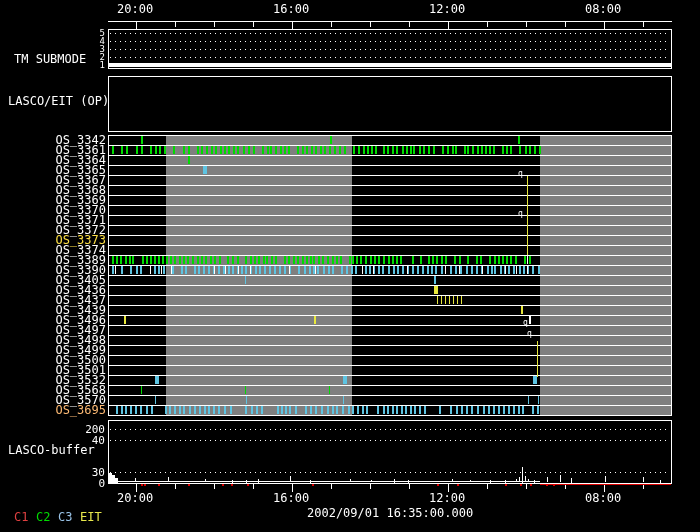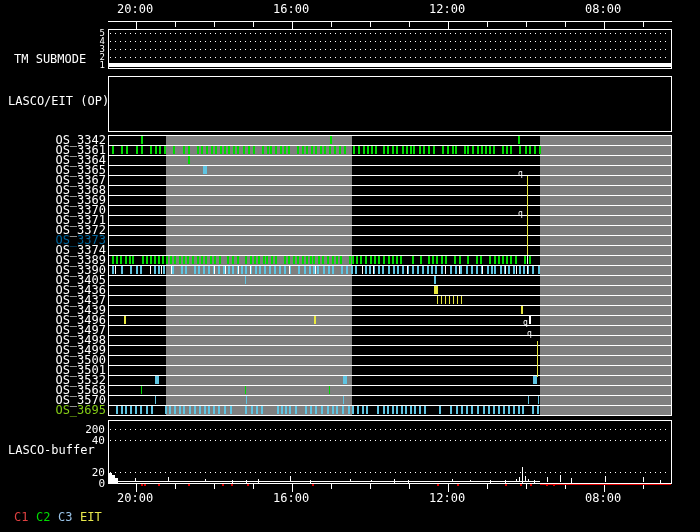--- a/index.html
+++ b/index.html
@@ -17,20 +17,21 @@
 
   <div class="abs" id="top-axis-line" style="left: 108px; top: 21px; width: 564px; height: 1px; background: rgb(255, 255, 255);"></div>
   <div class="box" id="tm-box" style="left: 108px; top: 29px; width: 564px; height: 40px;"></div>
   <div class="box" id="eit-box" style="left: 108px; top: 76px; width: 564px; height: 56px;"></div>
   <div class="box" id="main-box" style="left: 108px; top: 135px; width: 564px; height: 281px;"></div>
   <div class="box" id="buffer-box" style="left: 108px; top: 420px; width: 564px; height: 64px;"></div>
 
   <div class="lbl" style="left:14px;top:53px;">TM SUBMODE</div>
   <div class="lbl" style="left:8px;top:95px;">LASCO/EIT (OP)</div>
   <div class="lbl" style="left:8px;top:444px;">LASCO-buffer</div>
+  <div class="lbl" style="left:307px;top:507px;">2002/09/01 16:35:00.000</div>
 
   <div class="abs" id="dyn">
       <div style="position: absolute; left: 136px; top: 22px; width: 1px; height: 8px; background: rgb(255, 255, 255);"></div>
       <div style="position: absolute; left: 136px; top: 484px; width: 1px; height: 8px; background: rgb(255, 255, 255);"></div>
       <div style="position: absolute; left: 175px; top: 22px; width: 1px; height: 5px; background: rgb(255, 255, 255);"></div>
       <div style="position: absolute; left: 175px; top: 484px; width: 1px; height: 5px; background: rgb(255, 255, 255);"></div>
       <div style="position: absolute; left: 214px; top: 22px; width: 1px; height: 5px; background: rgb(255, 255, 255);"></div>
       <div style="position: absolute; left: 214px; top: 484px; width: 1px; height: 5px; background: rgb(255, 255, 255);"></div>
       <div style="position: absolute; left: 253px; top: 22px; width: 1px; height: 5px; background: rgb(255, 255, 255);"></div>
       <div style="position: absolute; left: 253px; top: 484px; width: 1px; height: 5px; background: rgb(255, 255, 255);"></div>
@@ -190,21 +191,21 @@
       <div style="position: absolute; left: 46px; top: 155px; color: rgb(255, 255, 255); font-size: 12px; line-height: 10px; white-space: pre; text-align: right; width: 60px;">OS_3364</div>
       <div style="position: absolute; left: 188px; top: 156px; width: 2px; height: 8px; background: rgb(0, 220, 0);"></div>
       <div style="position: absolute; left: 46px; top: 165px; color: rgb(255, 255, 255); font-size: 12px; line-height: 10px; white-space: pre; text-align: right; width: 60px;">OS_3365</div>
       <div style="position: absolute; left: 203px; top: 166px; width: 4px; height: 8px; background: rgb(94, 196, 226);"></div>
       <div style="position: absolute; left: 46px; top: 175px; color: rgb(255, 255, 255); font-size: 12px; line-height: 10px; white-space: pre; text-align: right; width: 60px;">OS_3367</div>
       <div style="position: absolute; left: 46px; top: 185px; color: rgb(255, 255, 255); font-size: 12px; line-height: 10px; white-space: pre; text-align: right; width: 60px;">OS_3368</div>
       <div style="position: absolute; left: 46px; top: 195px; color: rgb(255, 255, 255); font-size: 12px; line-height: 10px; white-space: pre; text-align: right; width: 60px;">OS_3369</div>
       <div style="position: absolute; left: 46px; top: 205px; color: rgb(255, 255, 255); font-size: 12px; line-height: 10px; white-space: pre; text-align: right; width: 60px;">OS_3370</div>
       <div style="position: absolute; left: 46px; top: 215px; color: rgb(255, 255, 255); font-size: 12px; line-height: 10px; white-space: pre; text-align: right; width: 60px;">OS_3371</div>
       <div style="position: absolute; left: 46px; top: 225px; color: rgb(255, 255, 255); font-size: 12px; line-height: 10px; white-space: pre; text-align: right; width: 60px;">OS_3372</div>
-      <div style="position: absolute; left: 46px; top: 235px; color: #0369a1; font-size: 12px; line-height: 10px; white-space: pre; text-align: right; width: 60px;">OS_3373</div>
+      <div style="position: absolute; left: 46px; top: 235px; color: #fde047; font-size: 12px; line-height: 10px; white-space: pre; text-align: right; width: 60px;">OS_3373</div>
       <div style="position: absolute; left: 46px; top: 245px; color: rgb(255, 255, 255); font-size: 12px; line-height: 10px; white-space: pre; text-align: right; width: 60px;">OS_3374</div>
       <div style="position: absolute; left: 46px; top: 255px; color: rgb(255, 255, 255); font-size: 12px; line-height: 10px; white-space: pre; text-align: right; width: 60px;">OS_3389</div>
       <div style="position: absolute; left: 433px; top: 256px; width: 1px; height: 8px; background: rgb(255, 255, 255);"></div>
       <div style="position: absolute; left: 527px; top: 256px; width: 1px; height: 8px; background: rgb(255, 255, 255);"></div>
       <div style="position: absolute; left: 112px; top: 256px; width: 2px; height: 8px; background: rgb(0, 220, 0);"></div>
       <div style="position: absolute; left: 116px; top: 256px; width: 2px; height: 8px; background: rgb(0, 220, 0);"></div>
       <div style="position: absolute; left: 120px; top: 256px; width: 2px; height: 8px; background: rgb(0, 220, 0);"></div>
       <div style="position: absolute; left: 125px; top: 256px; width: 2px; height: 8px; background: rgb(0, 220, 0);"></div>
       <div style="position: absolute; left: 129px; top: 256px; width: 2px; height: 8px; background: rgb(0, 220, 0);"></div>
       <div style="position: absolute; left: 132px; top: 256px; width: 2px; height: 8px; background: rgb(0, 220, 0);"></div>
@@ -417,21 +418,21 @@
       <div style="position: absolute; left: 46px; top: 385px; color: rgb(255, 255, 255); font-size: 12px; line-height: 10px; white-space: pre; text-align: right; width: 60px;">OS_3568</div>
       <div style="position: absolute; left: 141px; top: 386px; width: 1px; height: 8px; background: rgb(0, 220, 0);"></div>
       <div style="position: absolute; left: 245px; top: 386px; width: 1px; height: 8px; background: rgb(0, 220, 0);"></div>
       <div style="position: absolute; left: 329px; top: 386px; width: 1px; height: 8px; background: rgb(0, 220, 0);"></div>
       <div style="position: absolute; left: 46px; top: 395px; color: rgb(255, 255, 255); font-size: 12px; line-height: 10px; white-space: pre; text-align: right; width: 60px;">OS_3570</div>
       <div style="position: absolute; left: 155px; top: 396px; width: 1px; height: 8px; background: rgb(94, 196, 226);"></div>
       <div style="position: absolute; left: 246px; top: 396px; width: 1px; height: 8px; background: rgb(94, 196, 226);"></div>
       <div style="position: absolute; left: 343px; top: 396px; width: 1px; height: 8px; background: rgb(94, 196, 226);"></div>
       <div style="position: absolute; left: 528px; top: 396px; width: 1px; height: 8px; background: rgb(94, 196, 226);"></div>
       <div style="position: absolute; left: 538px; top: 396px; width: 1px; height: 8px; background: rgb(94, 196, 226);"></div>
-      <div style="position: absolute; left: 46px; top: 405px; color: #84cc16; font-size: 12px; line-height: 10px; white-space: pre; text-align: right; width: 60px;">OS_3695</div>
+      <div style="position: absolute; left: 46px; top: 405px; color: #fdba74; font-size: 12px; line-height: 10px; white-space: pre; text-align: right; width: 60px;">OS_3695</div>
       <div style="position: absolute; left: 116px; top: 406px; width: 2px; height: 8px; background: rgb(94, 196, 226);"></div>
       <div style="position: absolute; left: 121px; top: 406px; width: 2px; height: 8px; background: rgb(94, 196, 226);"></div>
       <div style="position: absolute; left: 125px; top: 406px; width: 2px; height: 8px; background: rgb(94, 196, 226);"></div>
       <div style="position: absolute; left: 130px; top: 406px; width: 2px; height: 8px; background: rgb(94, 196, 226);"></div>
       <div style="position: absolute; left: 135px; top: 406px; width: 2px; height: 8px; background: rgb(94, 196, 226);"></div>
       <div style="position: absolute; left: 140px; top: 406px; width: 2px; height: 8px; background: rgb(94, 196, 226);"></div>
       <div style="position: absolute; left: 146px; top: 406px; width: 2px; height: 8px; background: rgb(94, 196, 226);"></div>
       <div style="position: absolute; left: 151px; top: 406px; width: 2px; height: 8px; background: rgb(94, 196, 226);"></div>
       <div style="position: absolute; left: 165px; top: 406px; width: 2px; height: 8px; background: rgb(94, 196, 226);"></div>
       <div style="position: absolute; left: 169px; top: 406px; width: 2px; height: 8px; background: rgb(94, 196, 226);"></div>
@@ -501,21 +502,21 @@
       <div style="position: absolute; left: 527px; top: 176px; width: 1px; height: 79px; background: rgb(232, 232, 60);"></div>
       <div style="position: absolute; left: 537px; top: 341px; width: 1px; height: 36px; background: rgb(232, 232, 60);"></div>
       <div style="position: absolute; left: 518px; top: 170px; color: rgb(255, 255, 255); font-size: 8px; line-height: 8px; white-space: pre;">q</div>
       <div style="position: absolute; left: 518px; top: 210px; color: rgb(255, 255, 255); font-size: 8px; line-height: 8px; white-space: pre;">q</div>
       <div style="position: absolute; left: 523px; top: 319px; color: rgb(255, 255, 255); font-size: 8px; line-height: 8px; white-space: pre;">q</div>
       <div style="position: absolute; left: 527px; top: 330px; color: rgb(255, 255, 255); font-size: 8px; line-height: 8px; white-space: pre;">q</div>
       <div style="position: absolute; left: 78px; top: 424px; color: rgb(255, 255, 255); font-size: 11px; line-height: 11px; white-space: pre; text-align: right; width: 27px;">200</div>
       <div class="dotline" style="position: absolute; left: 110px; top: 429px; width: 560px;"></div>
       <div style="position: absolute; left: 78px; top: 435px; color: rgb(255, 255, 255); font-size: 11px; line-height: 11px; white-space: pre; text-align: right; width: 27px;">40</div>
       <div class="dotline" style="position: absolute; left: 110px; top: 440px; width: 560px;"></div>
-      <div style="position: absolute; left: 78px; top: 467px; color: rgb(255, 255, 255); font-size: 11px; line-height: 11px; white-space: pre; text-align: right; width: 27px;">20</div>
+      <div style="position: absolute; left: 78px; top: 467px; color: rgb(255, 255, 255); font-size: 11px; line-height: 11px; white-space: pre; text-align: right; width: 27px;">30</div>
       <div class="dotline" style="position: absolute; left: 110px; top: 472px; width: 560px;"></div>
       <div style="position: absolute; left: 78px; top: 478px; color: rgb(255, 255, 255); font-size: 11px; line-height: 11px; white-space: pre; text-align: right; width: 27px;">0</div>
       <div style="position: absolute; left: 109px; top: 473px; width: 3px; height: 11px; background: rgb(255, 255, 255);"></div>
       <div style="position: absolute; left: 112px; top: 475px; width: 3px; height: 9px; background: rgb(255, 255, 255);"></div>
       <div style="position: absolute; left: 115px; top: 478px; width: 3px; height: 5px; background: rgb(255, 255, 255);"></div>
       <div style="position: absolute; left: 118px; top: 481px; width: 422px; height: 1px; background: rgb(255, 255, 255);"></div>
       <div style="position: absolute; left: 135px; top: 478px; width: 1px; height: 4px; background: rgb(255, 255, 255);"></div>
       <div style="position: absolute; left: 168px; top: 477px; width: 1px; height: 5px; background: rgb(255, 255, 255);"></div>
       <div style="position: absolute; left: 205px; top: 479px; width: 1px; height: 3px; background: rgb(255, 255, 255);"></div>
       <div style="position: absolute; left: 232px; top: 480px; width: 1px; height: 3px; background: rgb(255, 255, 255);"></div>

